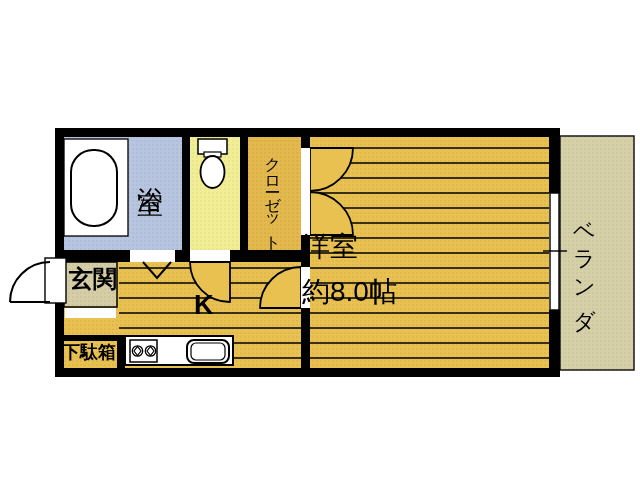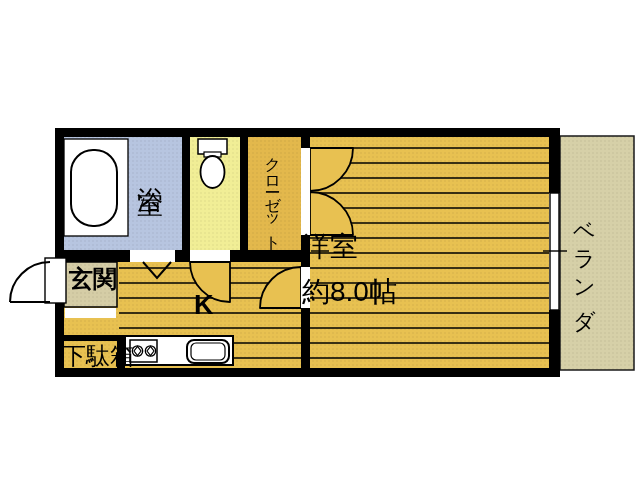--- a/index.html
+++ b/index.html
@@ -20,21 +20,21 @@
   #plan-svg{position:absolute;left:0;top:0;}
   .label{position:absolute;color:#000;white-space:nowrap;line-height:1.1;}
   .label.vert{writing-mode:vertical-rl;text-orientation:mixed;}
   .bath-label{left:136px;top:166px;font-size:26px;font-weight:500;letter-spacing:3px;}
   .closet-label{left:264px;top:146px;font-size:16px;font-weight:500;letter-spacing:1px;}
   .veranda-label{left:572px;top:206px;font-size:22px;font-weight:500;letter-spacing:4px;}
   .western-label{left:302px;top:232px;width:240px;text-align:left;font-size:28px;font-weight:400;}
   .western-label .line2{font-size:28px;margin-top:14px;}
   .genkan-label{left:64px;top:266px;width:53px;text-align:right;font-size:24px;font-weight:600;letter-spacing:0px;}
   .k-label{left:194px;top:291px;font-size:27px;font-weight:bold;}
-  .shoe-label{left:62px;top:343px;font-size:24px;font-weight:400;letter-spacing:0px;}
+  .shoe-label{left:62px;top:343px;font-size:18px;font-weight:700;letter-spacing:0px;}
 </style>
 </head>
 <body>
 
 <svg id="plan-svg" width="640" height="480" viewBox="0 0 640 480">
   <defs>
     <pattern id="dots" width="4" height="4" patternUnits="userSpaceOnUse">
       <circle cx="1" cy="1" r="0.7" fill="#000000" opacity="0.10"></circle>
     </pattern>
   </defs>

